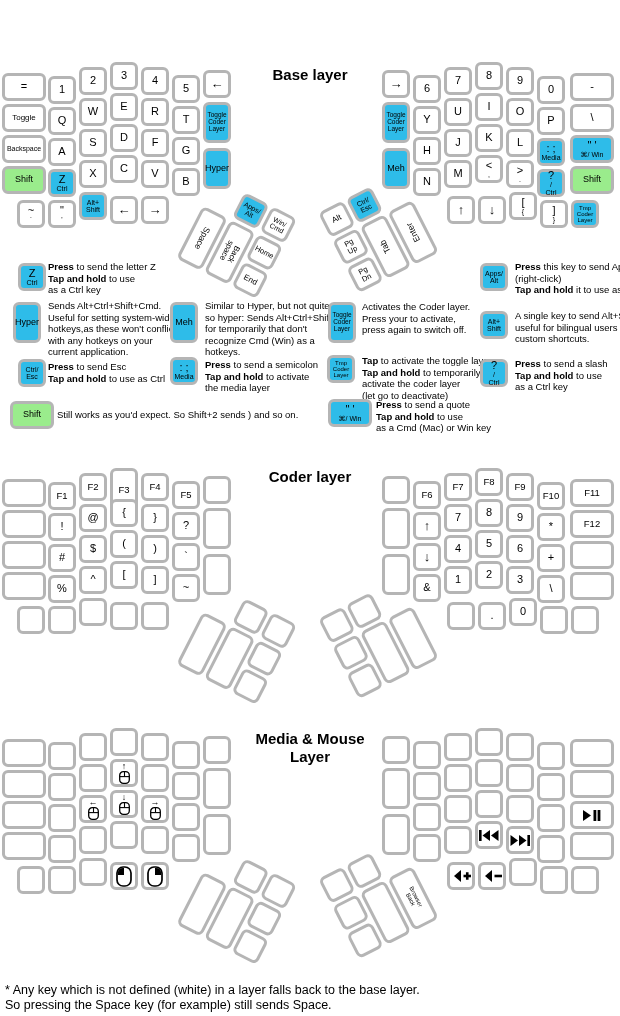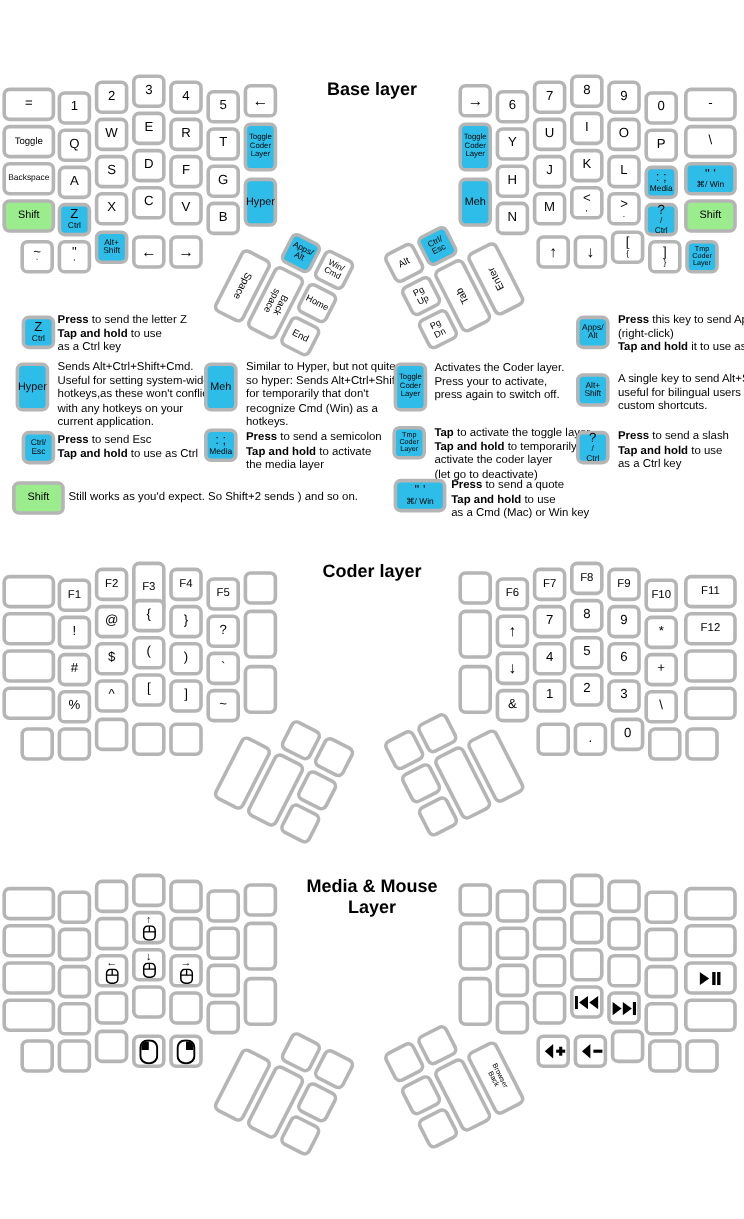--- a/index.html
+++ b/index.html
@@ -981,14 +981,16 @@
         </div>
       </div>
       <div class="lg-text" style="left: 515px; top: 358px;">
         <div><b>Press</b> to send a slash</div>
         <div><b>Tap and hold</b> to use</div>
         <div>as a Ctrl key</div>
       </div>
     </div>
 
   <div id="footer">
+    <div>* Any key which is not defined (white) in a layer falls back to the base layer.</div>
+    <div>So pressing the Space key (for example) still sends Space.</div>
   </div>
 </div>
 
 </body></html>

